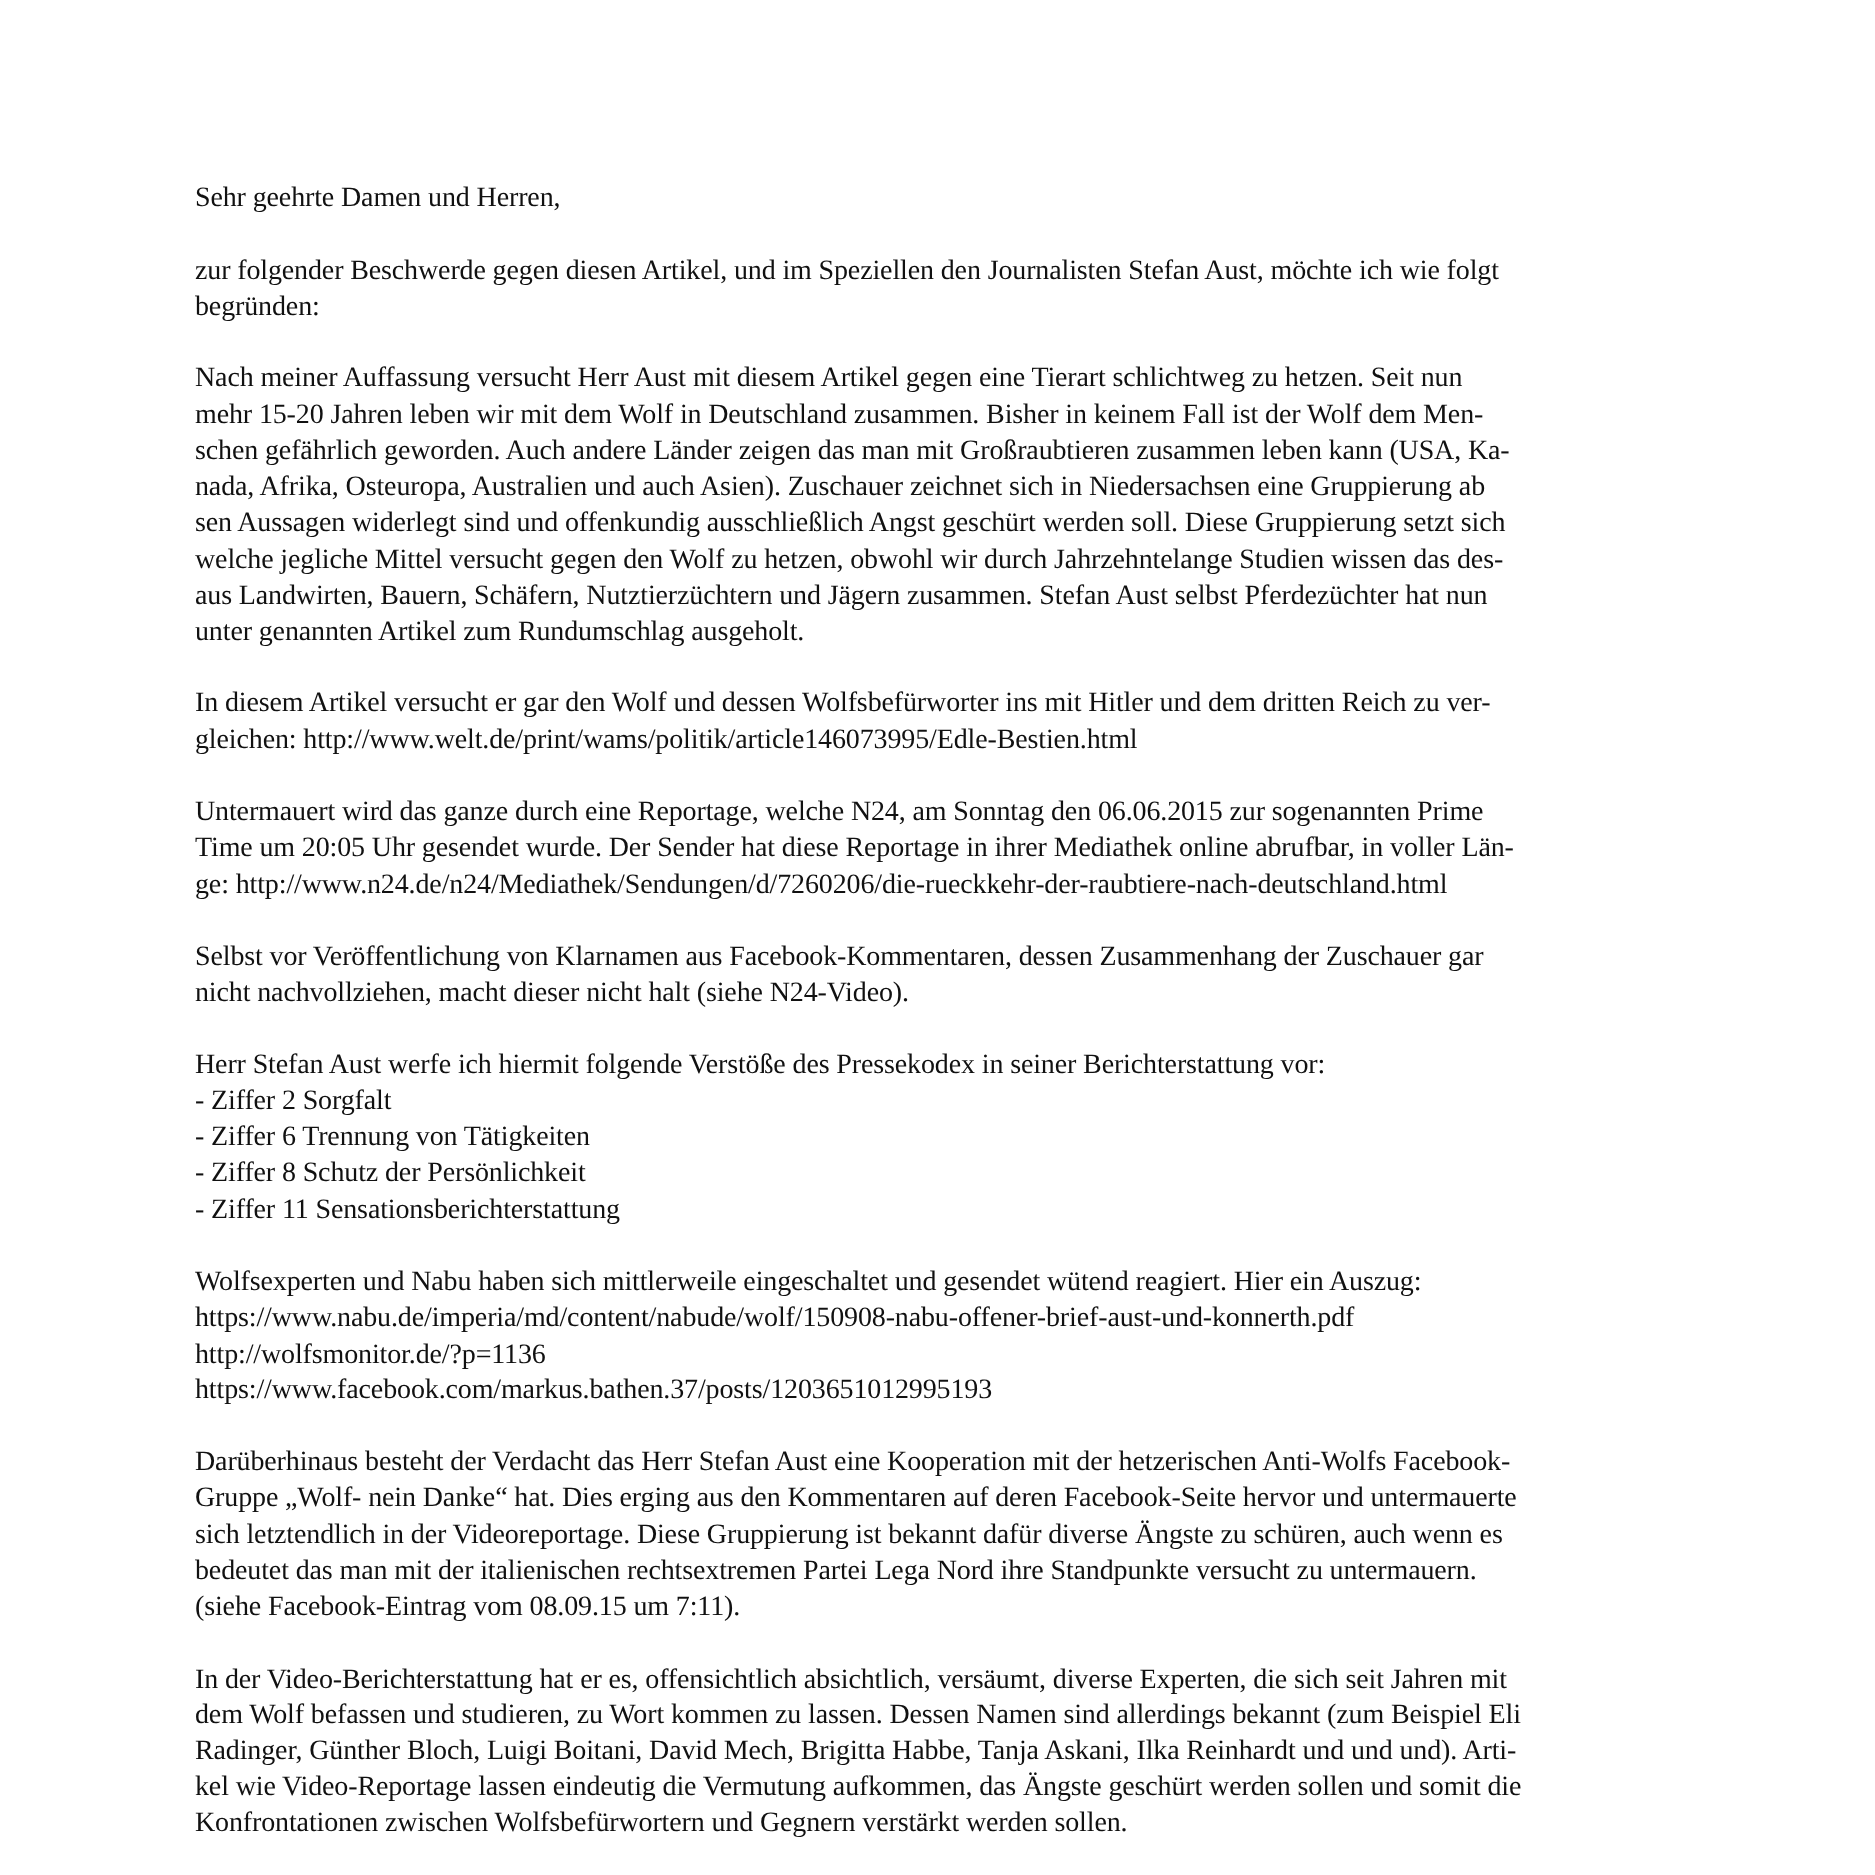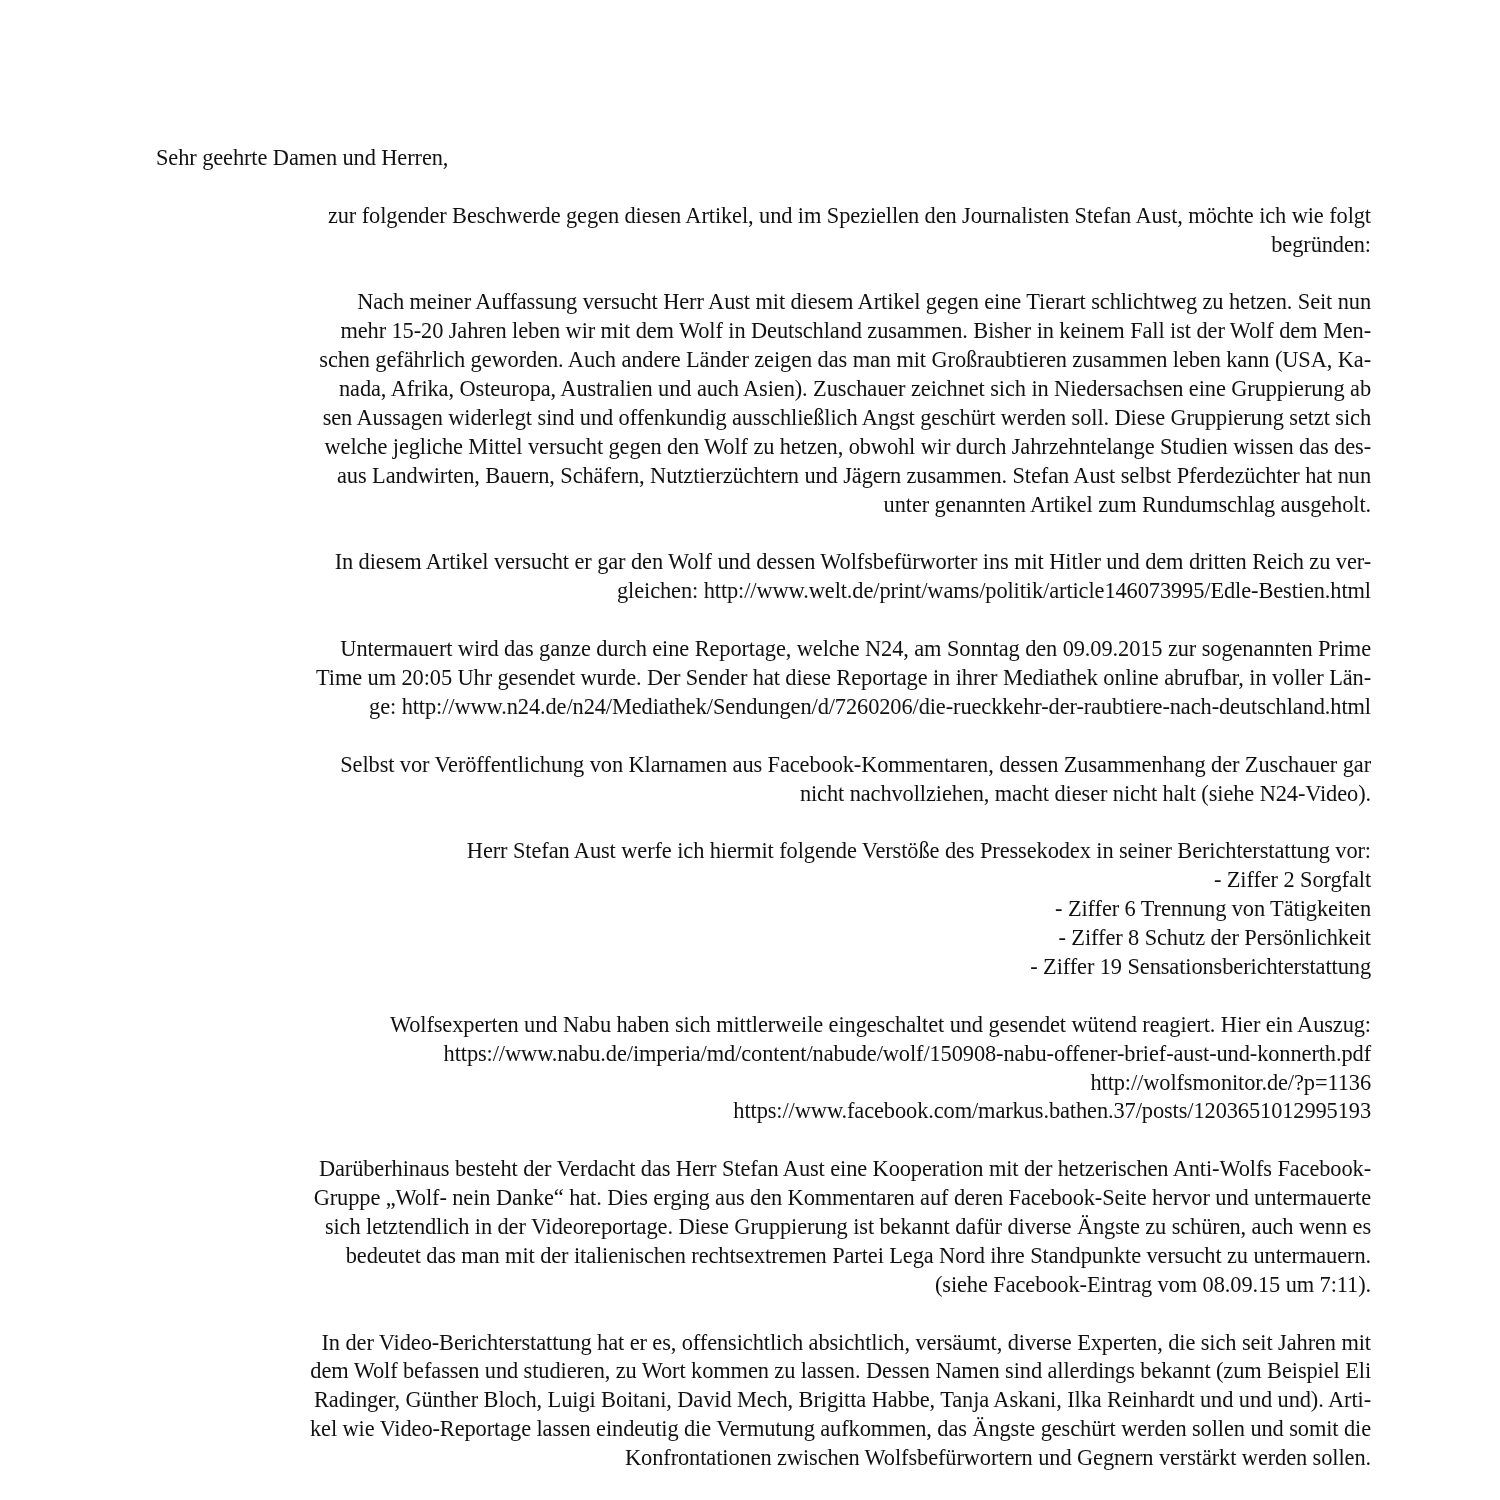--- a/index.html
+++ b/index.html
@@ -26,21 +26,21 @@
     }
     .line {
       display: block;
       white-space: pre;
       height: 28.9px;
     }
     .gap {
       display: block;
       height: 28.9px;
     }
-    .para { display: block; text-align: right; }
+    .para { display: block; }
   </style>
 </head>
 <body>
 
 <div class="page">
   <span class="line">Sehr geehrte Damen und Herren,</span>
   <span class="gap"></span>
 
   <div class="para">
     <span class="line">zur folgender Beschwerde gegen diesen Artikel, und im Speziellen den Journalisten Stefan Aust, möchte ich wie folgt</span>
@@ -60,38 +60,38 @@
   </div>
   <span class="gap"></span>
 
   <div class="para">
     <span class="line">In diesem Artikel versucht er gar den Wolf und dessen Wolfsbefürworter ins mit Hitler und dem dritten Reich zu ver-</span>
     <span class="line">gleichen: http://www.welt.de/print/wams/politik/article146073995/Edle-Bestien.html</span>
   </div>
   <span class="gap"></span>
 
   <div class="para">
-    <span class="line">Untermauert wird das ganze durch eine Reportage, welche N24, am Sonntag den 09.09.2015 zur sogenannten Prime</span>
+    <span class="line">Untermauert wird das ganze durch eine Reportage, welche N24, am Sonntag den 06.06.2015 zur sogenannten Prime</span>
     <span class="line">Time um 20:05 Uhr gesendet wurde. Der Sender hat diese Reportage in ihrer Mediathek online abrufbar, in voller Län-</span>
     <span class="line">ge: http://www.n24.de/n24/Mediathek/Sendungen/d/7260206/die-rueckkehr-der-raubtiere-nach-deutschland.html</span>
   </div>
   <span class="gap"></span>
 
   <div class="para">
     <span class="line">Selbst vor Veröffentlichung von Klarnamen aus Facebook-Kommentaren, dessen Zusammenhang der Zuschauer gar</span>
     <span class="line">nicht nachvollziehen, macht dieser nicht halt (siehe N24-Video).</span>
   </div>
   <span class="gap"></span>
 
   <div class="para">
     <span class="line">Herr Stefan Aust werfe ich hiermit folgende Verstöße des Pressekodex in seiner Berichterstattung vor:</span>
     <span class="line">- Ziffer 2 Sorgfalt</span>
     <span class="line">- Ziffer 6 Trennung von Tätigkeiten</span>
     <span class="line">- Ziffer 8 Schutz der Persönlichkeit</span>
-    <span class="line">- Ziffer 19 Sensationsberichterstattung</span>
+    <span class="line">- Ziffer 11 Sensationsberichterstattung</span>
   </div>
   <span class="gap"></span>
 
   <div class="para">
     <span class="line">Wolfsexperten und Nabu haben sich mittlerweile eingeschaltet und gesendet wütend reagiert. Hier ein Auszug:</span>
     <span class="line">https://www.nabu.de/imperia/md/content/nabude/wolf/150908-nabu-offener-brief-aust-und-konnerth.pdf</span>
     <span class="line">http://wolfsmonitor.de/?p=1136</span>
     <span class="line">https://www.facebook.com/markus.bathen.37/posts/1203651012995193</span>
   </div>
   <span class="gap"></span>

